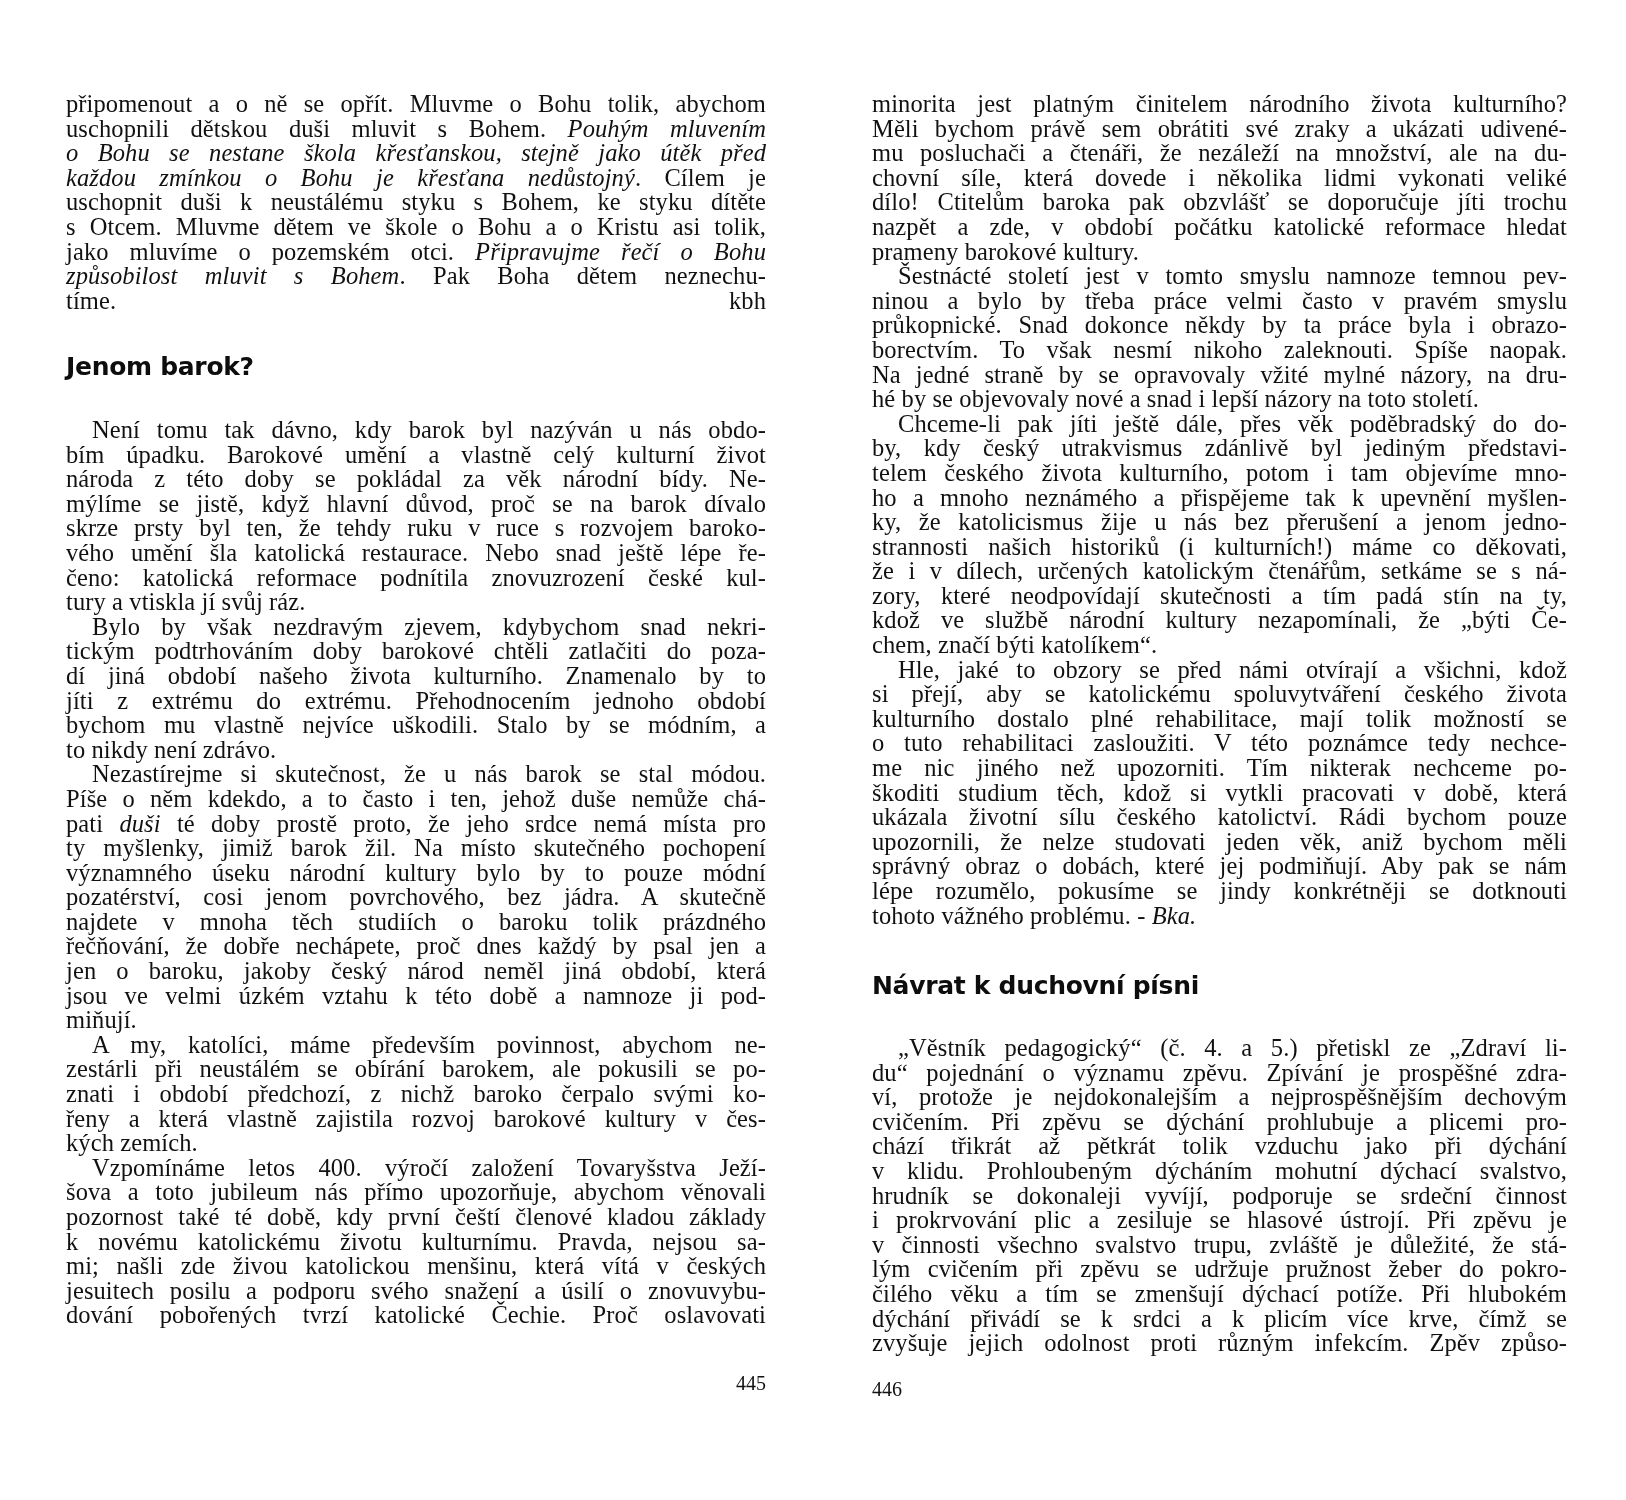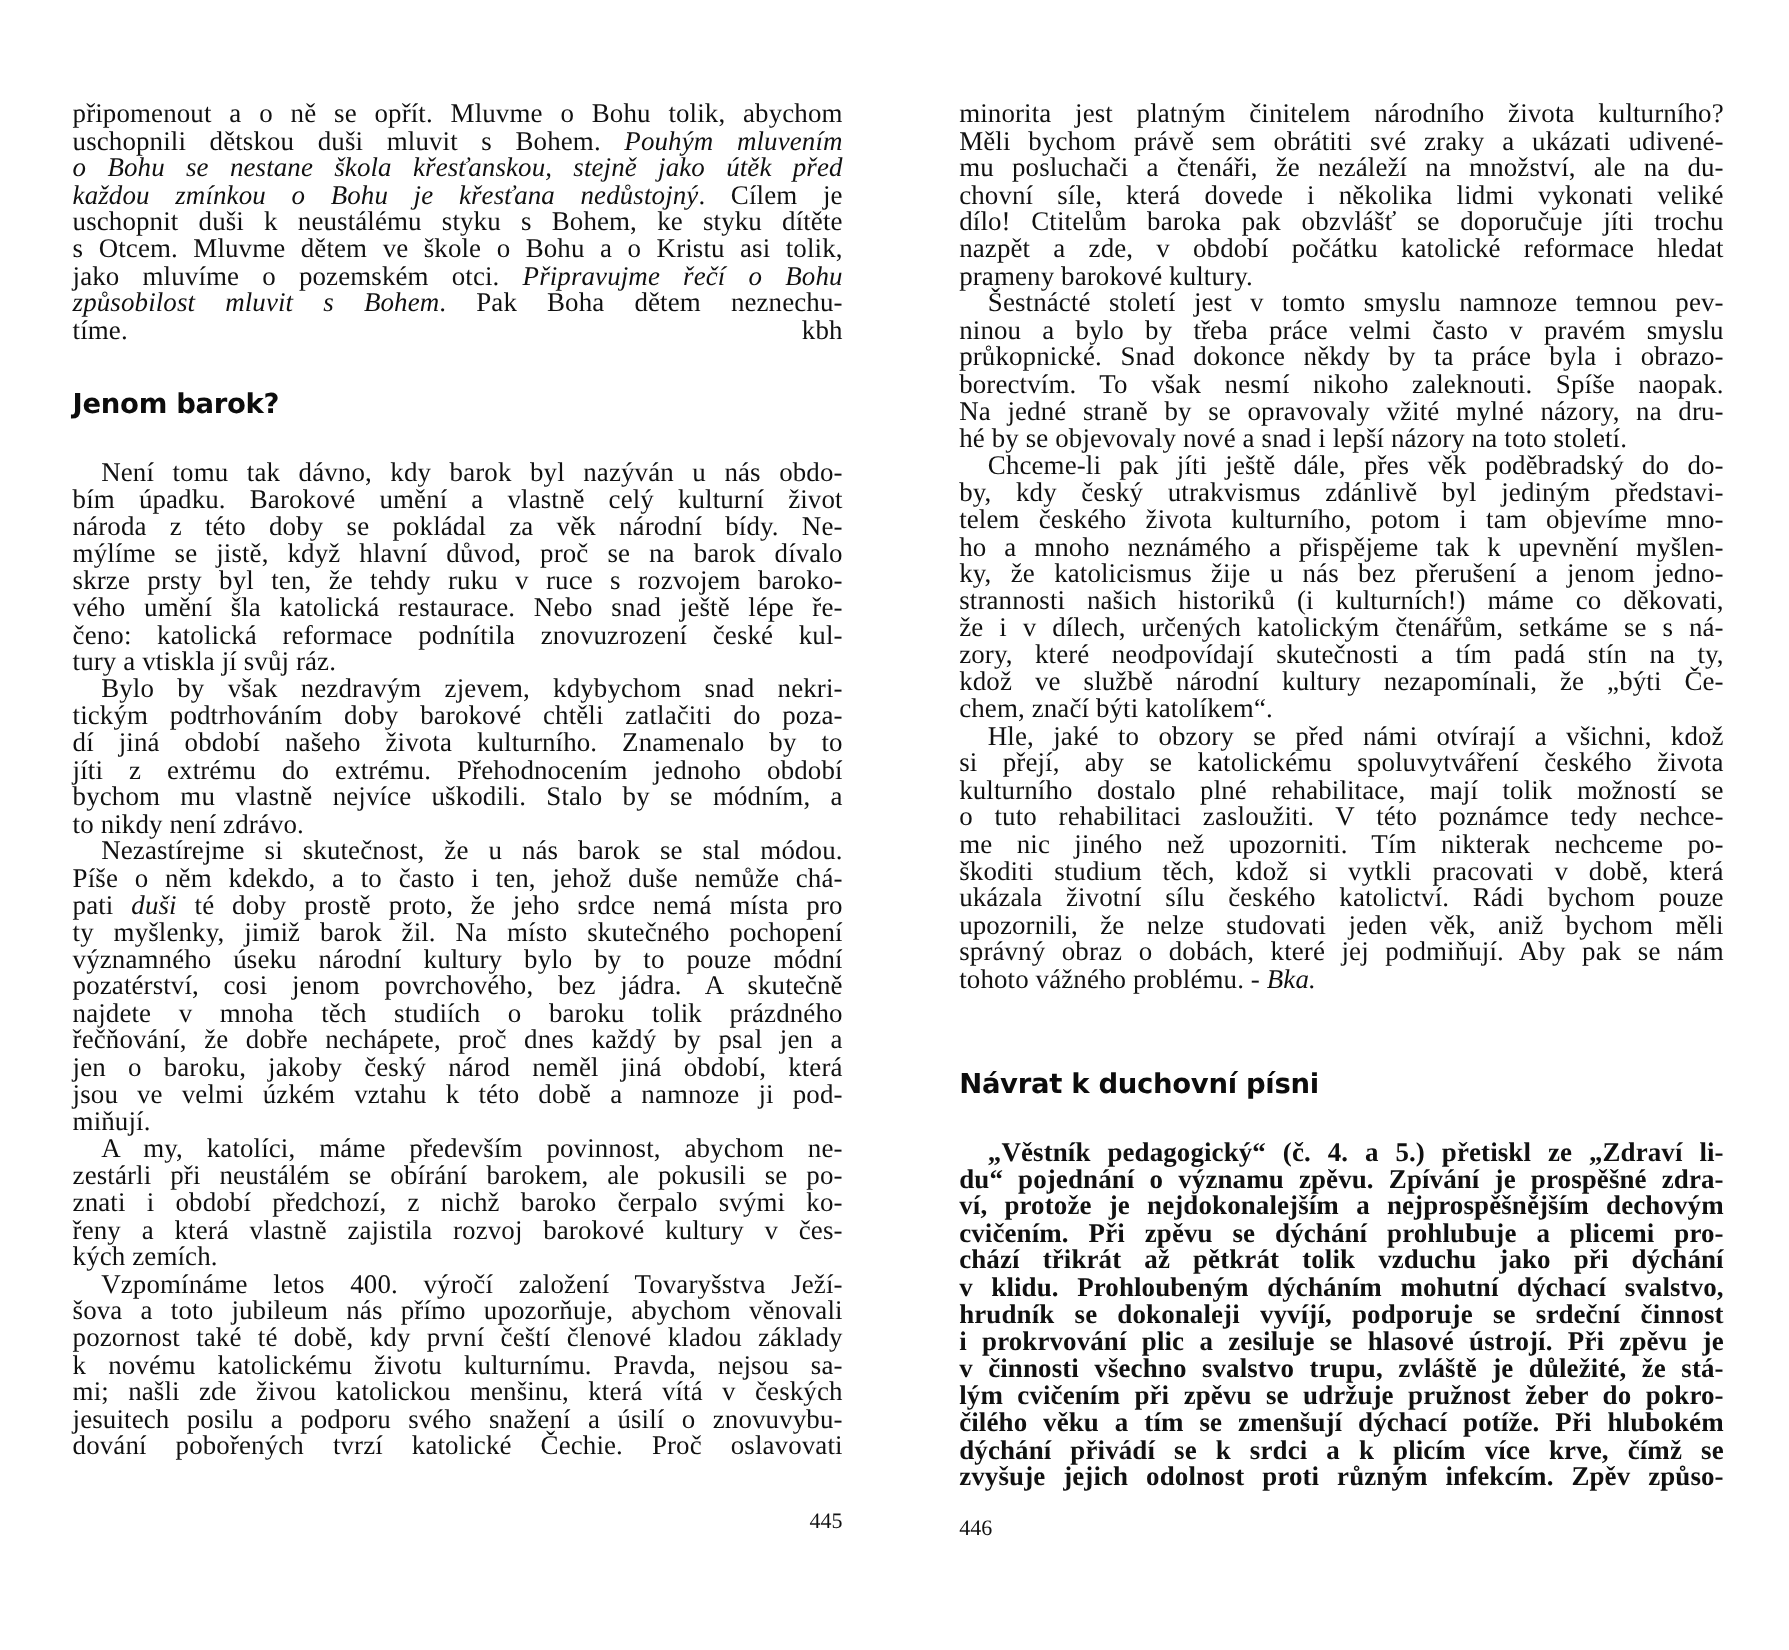--- a/index.html
+++ b/index.html
@@ -178,25 +178,26 @@
       <div>
         <div class="line indent">Hle, jaké to obzory se před námi otvírají a všichni, kdož</div>
         <div class="line">si přejí, aby se katolickému spoluvytváření českého života</div>
         <div class="line">kulturního dostalo plné rehabilitace, mají tolik možností se</div>
         <div class="line">o tuto rehabilitaci zasloužiti. V této poznámce tedy nechce-</div>
         <div class="line">me nic jiného než upozorniti. Tím nikterak nechceme po-</div>
         <div class="line">škoditi studium těch, kdož si vytkli pracovati v době, která</div>
         <div class="line">ukázala životní sílu českého katolictví. Rádi bychom pouze</div>
         <div class="line">upozornili, že nelze studovati jeden věk, aniž bychom měli</div>
         <div class="line">správný obraz o dobách, které jej podmiňují. Aby pak se nám</div>
+        <div class="line">lépe rozumělo, pokusíme se jindy konkrétněji se dotknouti</div>
         <div class="line last">tohoto vážného problému. - <i>Bka.</i></div>
       </div>
     </div>
   <div class="heading" style="top:971px;left:0;">Návrat k duchovní písni</div>
-  <div class="block" style="top:1036px;font-weight:bold;" id="right-article">
+  <div class="block" style="top:1036px;" id="right-article">
       <div>
         <div class="line indent">„Věstník pedagogický“ (č. 4. a 5.) přetiskl ze „Zdraví li-</div>
         <div class="line">du“ pojednání o významu zpěvu. Zpívání je prospěšné zdra-</div>
         <div class="line">ví, protože je nejdokonalejším a nejprospěšnějším dechovým</div>
         <div class="line">cvičením. Při zpěvu se dýchání prohlubuje a plicemi pro-</div>
         <div class="line">chází třikrát až pětkrát tolik vzduchu jako při dýchání</div>
         <div class="line">v klidu. Prohloubeným dýcháním mohutní dýchací svalstvo,</div>
         <div class="line">hrudník se dokonaleji vyvíjí, podporuje se srdeční činnost</div>
         <div class="line">i prokrvování plic a zesiluje se hlasové ústrojí. Při zpěvu je</div>
         <div class="line">v činnosti všechno svalstvo trupu, zvláště je důležité, že stá-</div>

